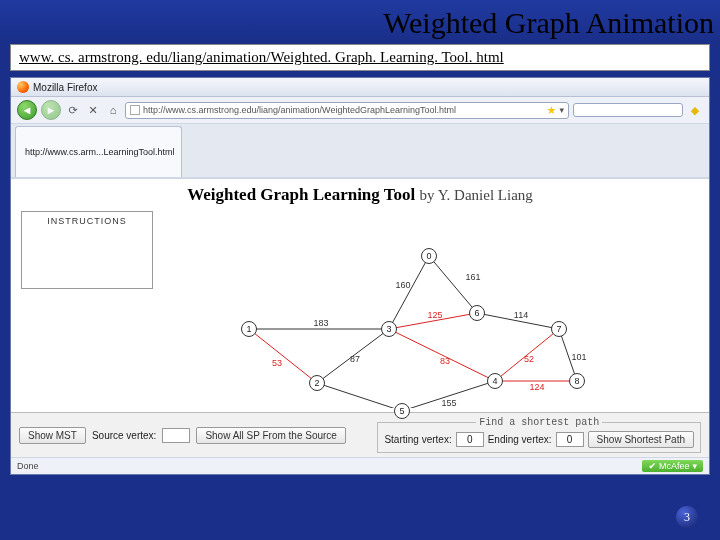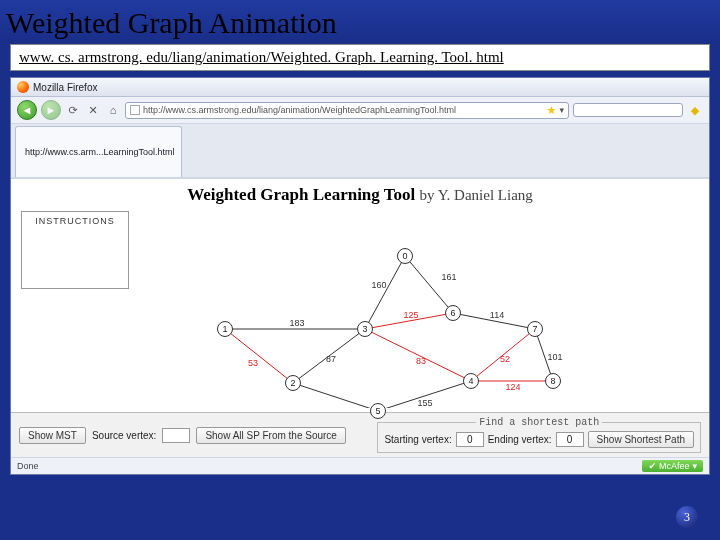--- a/index.html
+++ b/index.html
@@ -7,21 +7,21 @@
     width: 720px;
     height: 540px;
     background: #1a2f8a;
     font-family: Arial, sans-serif;
     overflow: hidden;
     position: relative;
   }
   
   .title-wrap {
     background: linear-gradient(#203aa0,#1a2f8a);
-    text-align:left;
+    text-align:right;
     padding:6px 0 0;
   }
   .title-wrap h1{
     font-family:"Times New Roman",serif;
     font-weight:400;
     font-size:30px;
     color:#000;
     display:inline-block;
     padding:0 6px;
   }
@@ -95,21 +95,21 @@
   }
   .content{
     flex:1;background:#fff;border-top:1px solid #cfd6e4;display:flex;flex-direction:column;overflow:hidden;
   }
   .page-h{
     font-family:"Times New Roman",serif;font-size:17px;padding:6px 10px 2px;color:#000;
   }
   .page-h .by{font-weight:400;font-size:15px;color:#444;}
   .mainrow{flex:1;display:flex;gap:6px;padding:4px 10px;}
   .instr{
-    border:1px solid #999;padding:4px 6px;font-size:9px;color:#333;width:108px;height:78px;
+    border:1px solid #999;padding:4px 6px;font-size:9px;color:#333;width:132px;height:78px;
   }
   .instr table td{padding:0 4px 1px 0;}
   .canvas{flex:1;position:relative;}
   .node{
     position:absolute;width:16px;height:16px;border:1px solid #333;border-radius:50%;
     background:#fff;font-size:9px;display:flex;align-items:center;justify-content:center;
     transform:translate(-50%,-50%);
   }
   svg.edges{position:absolute;inset:0;width:100%;height:100%;}
   .edges line{stroke:#333;stroke-width:1;}

